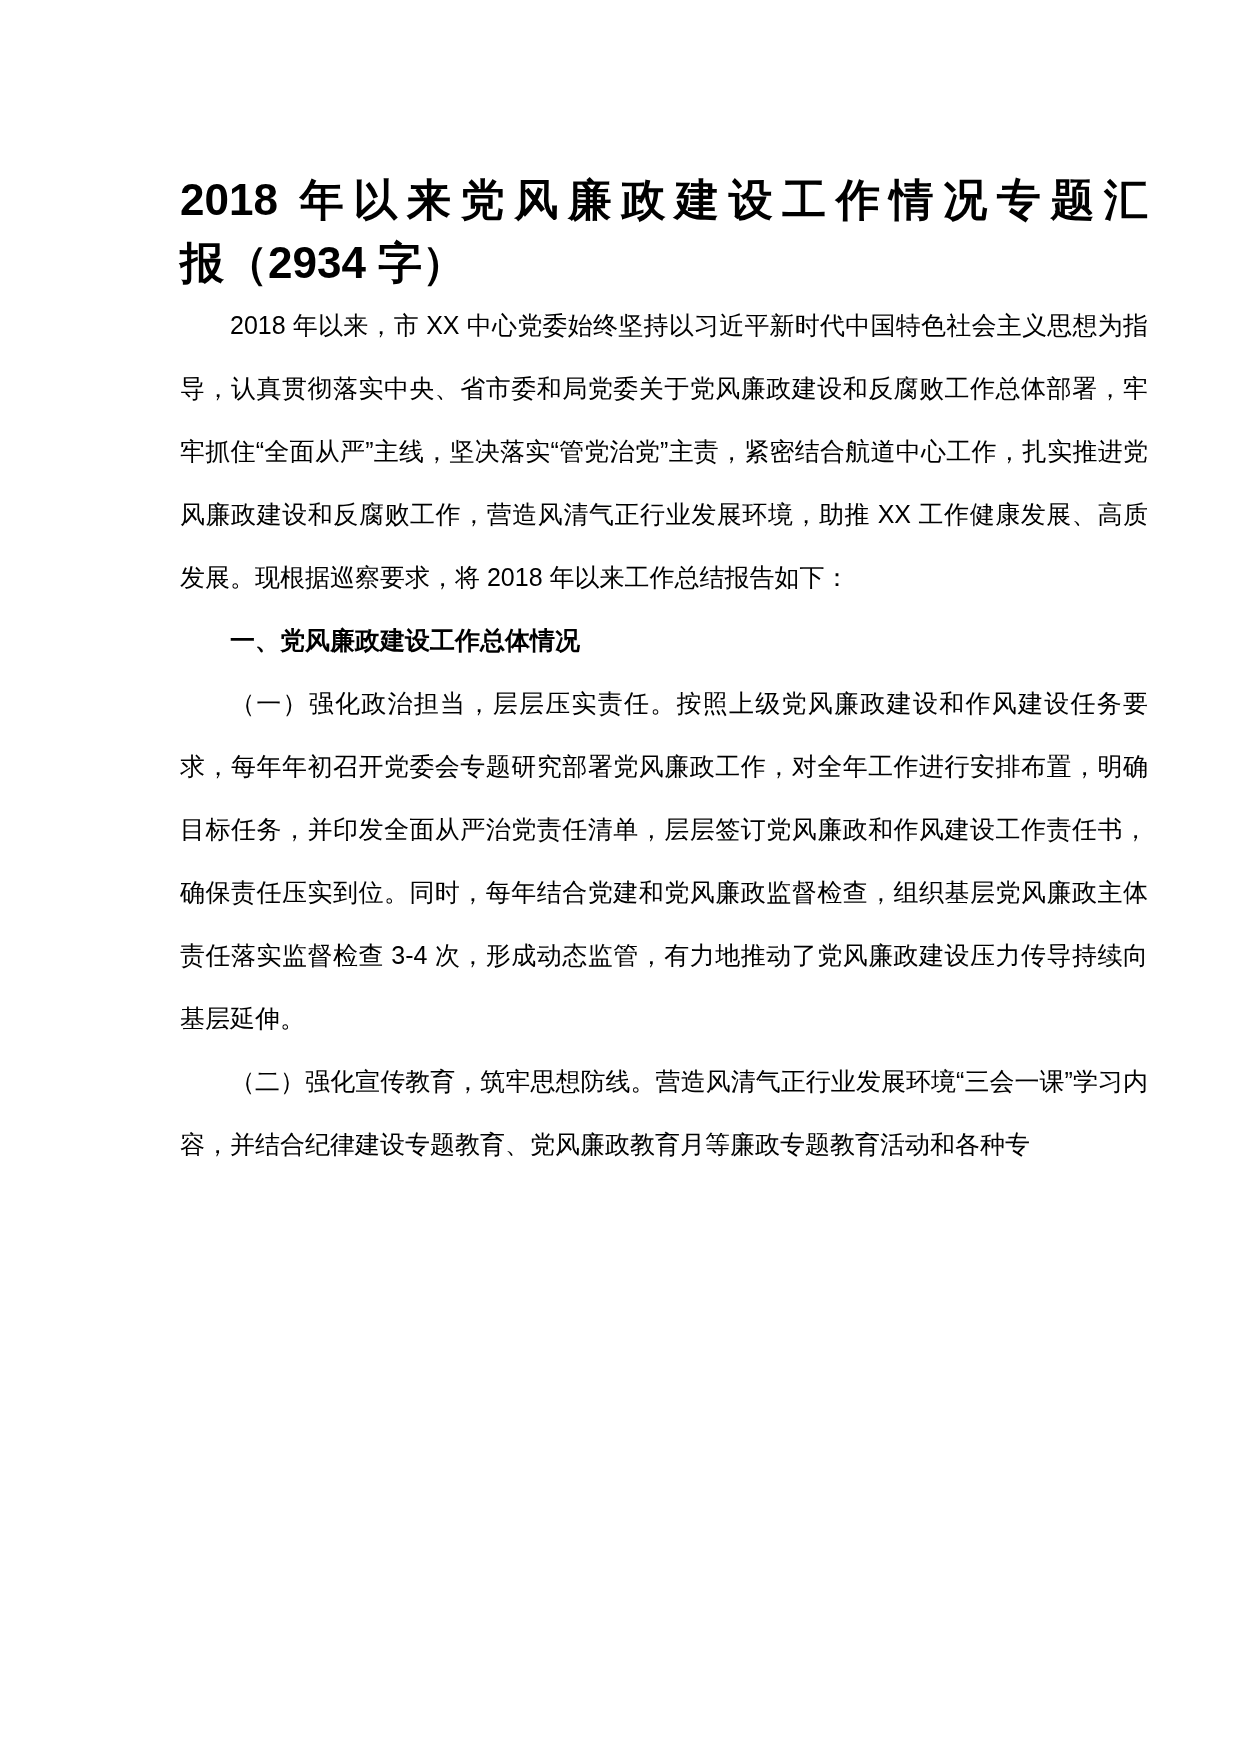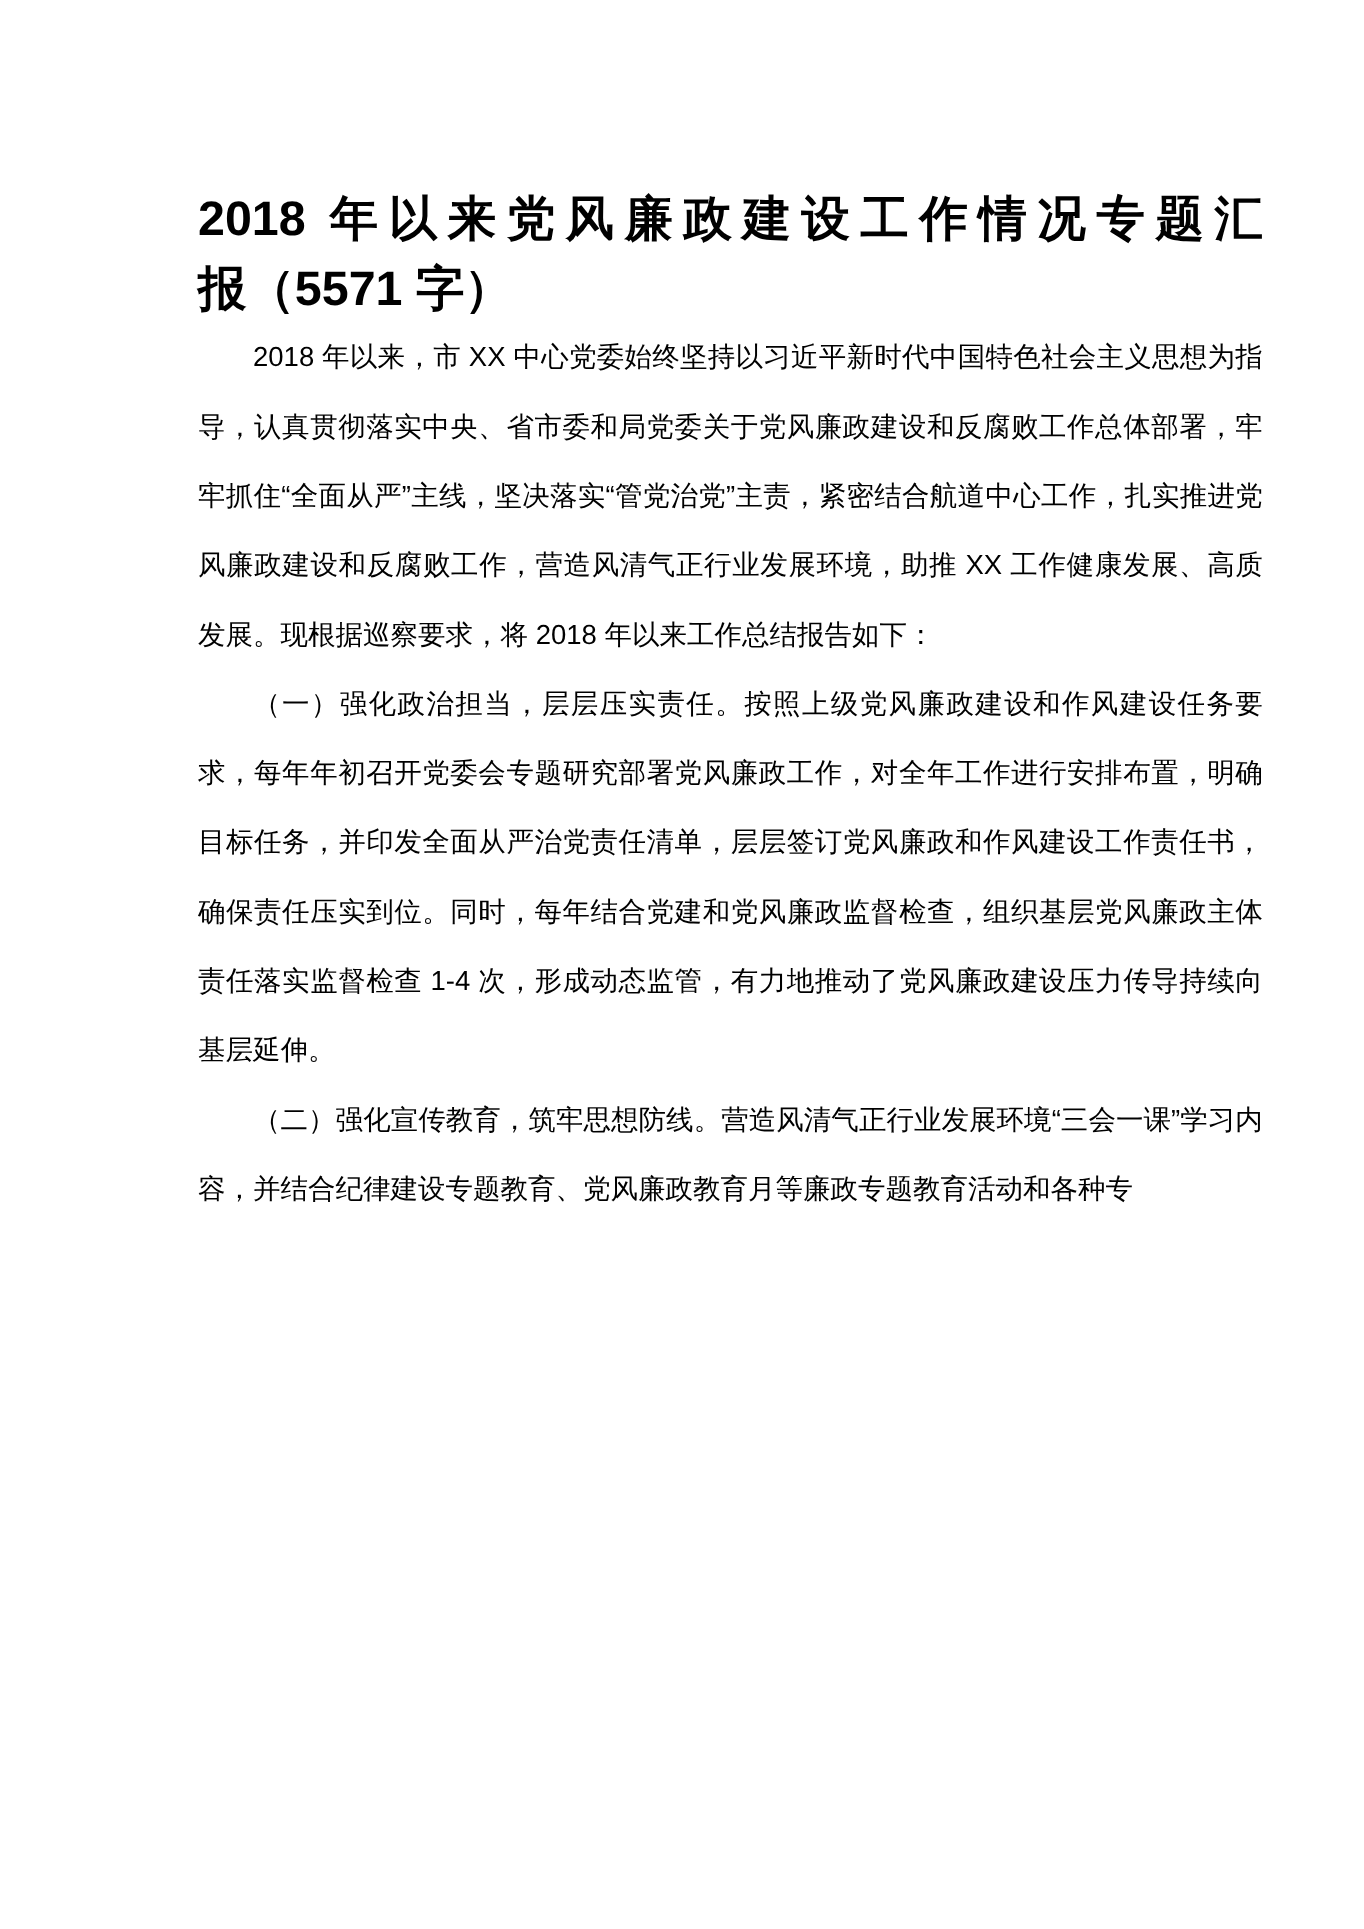--- a/index.html
+++ b/index.html
@@ -48,24 +48,25 @@
     .doc-body h2 {
       font-weight: 700;
     }
   </style>
 </head>
 <body>
 
 <div class="page">
   <h1 class="doc-title">
     <span class="title-line justify-all">2018 年以来党风廉政建设工作情况专题汇</span>
-    <span class="title-line">报（5571 字）</span>
+    <span class="title-line">报（2934 字）</span>
   </h1>
 
   <div class="doc-body">
     <p>2018 年以来，市 XX 中心党委始终坚持以习近平新时代中国特色社会主义思想为指导，认真贯彻落实中央、省市委和局党委关于党风廉政建设和反腐败工作总体部署，牢牢抓住“全面从严”主线，坚决落实“管党治党”主责，紧密结合航道中心工作，扎实推进党风廉政建设和反腐败工作，营造风清气正行业发展环境，助推 XX 工作健康发展、高质发展。现根据巡察要求，将 2018 年以来工作总结报告如下：</p>
 
+    <h2>一、党风廉政建设工作总体情况</h2>
 
-    <p>（一）强化政治担当，层层压实责任。按照上级党风廉政建设和作风建设任务要求，每年年初召开党委会专题研究部署党风廉政工作，对全年工作进行安排布置，明确目标任务，并印发全面从严治党责任清单，层层签订党风廉政和作风建设工作责任书，确保责任压实到位。同时，每年结合党建和党风廉政监督检查，组织基层党风廉政主体责任落实监督检查 1-4 次，形成动态监管，有力地推动了党风廉政建设压力传导持续向基层延伸。</p>
+    <p>（一）强化政治担当，层层压实责任。按照上级党风廉政建设和作风建设任务要求，每年年初召开党委会专题研究部署党风廉政工作，对全年工作进行安排布置，明确目标任务，并印发全面从严治党责任清单，层层签订党风廉政和作风建设工作责任书，确保责任压实到位。同时，每年结合党建和党风廉政监督检查，组织基层党风廉政主体责任落实监督检查 3-4 次，形成动态监管，有力地推动了党风廉政建设压力传导持续向基层延伸。</p>
 
     <p>（二）强化宣传教育，筑牢思想防线。营造风清气正行业发展环境“三会一课”学习内容，并结合纪律建设专题教育、党风廉政教育月等廉政专题教育活动和各种专</p>
   </div>
 </div>
 
 </body></html>

